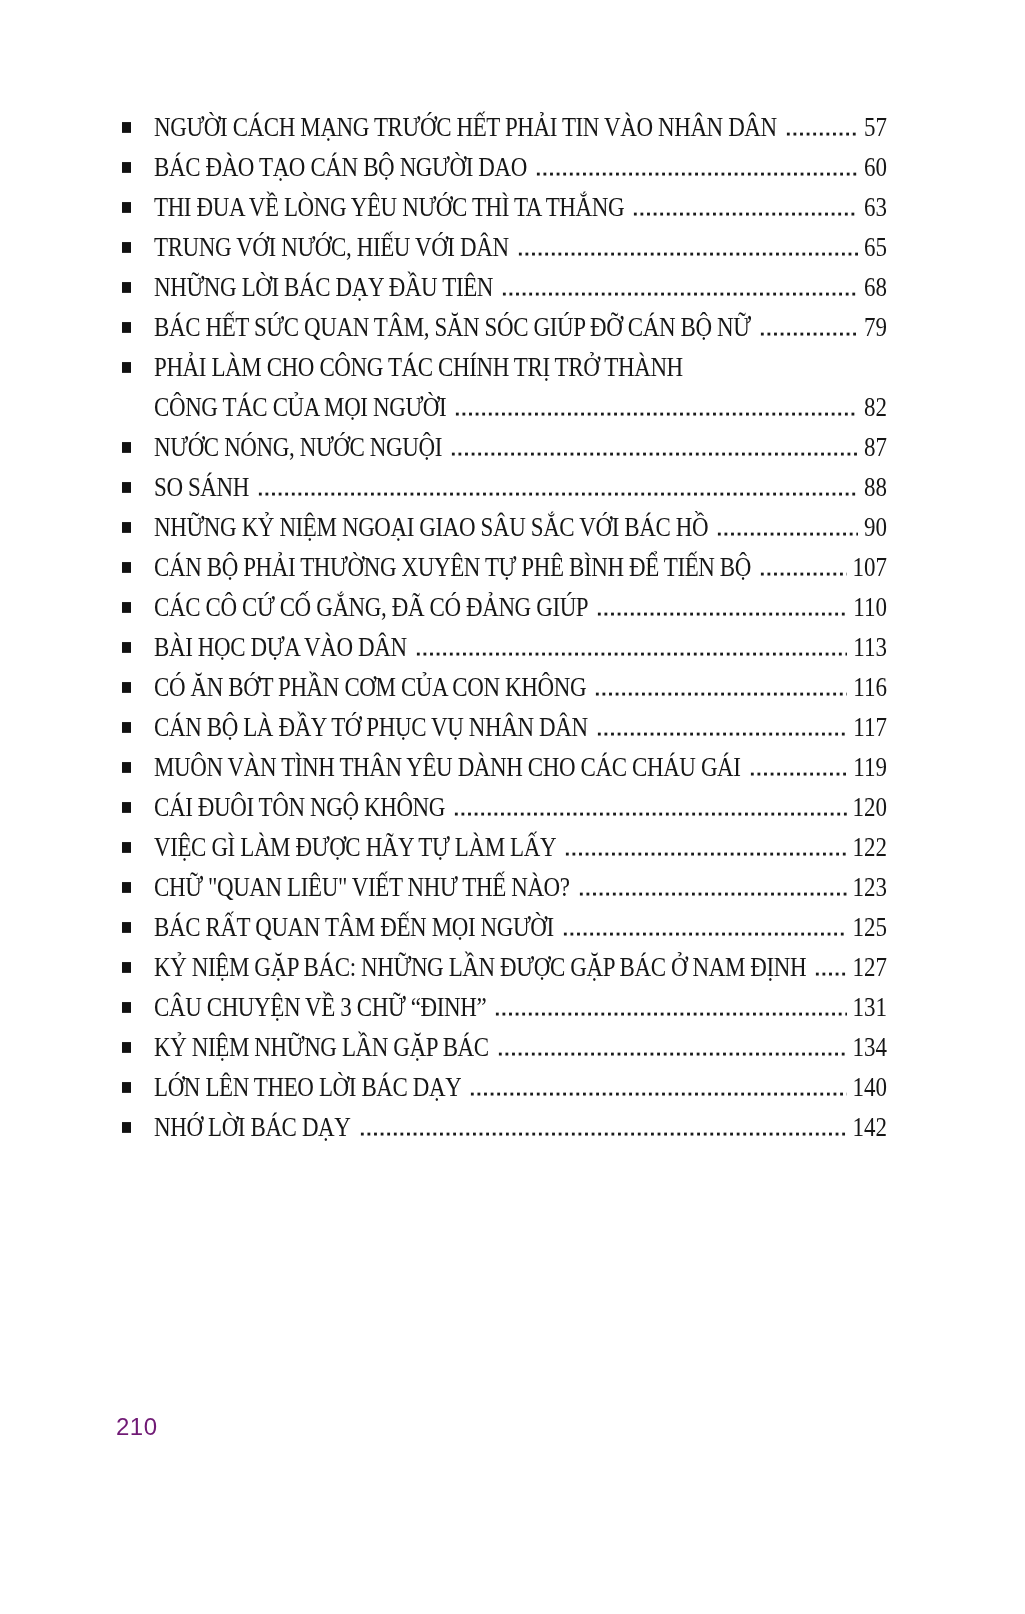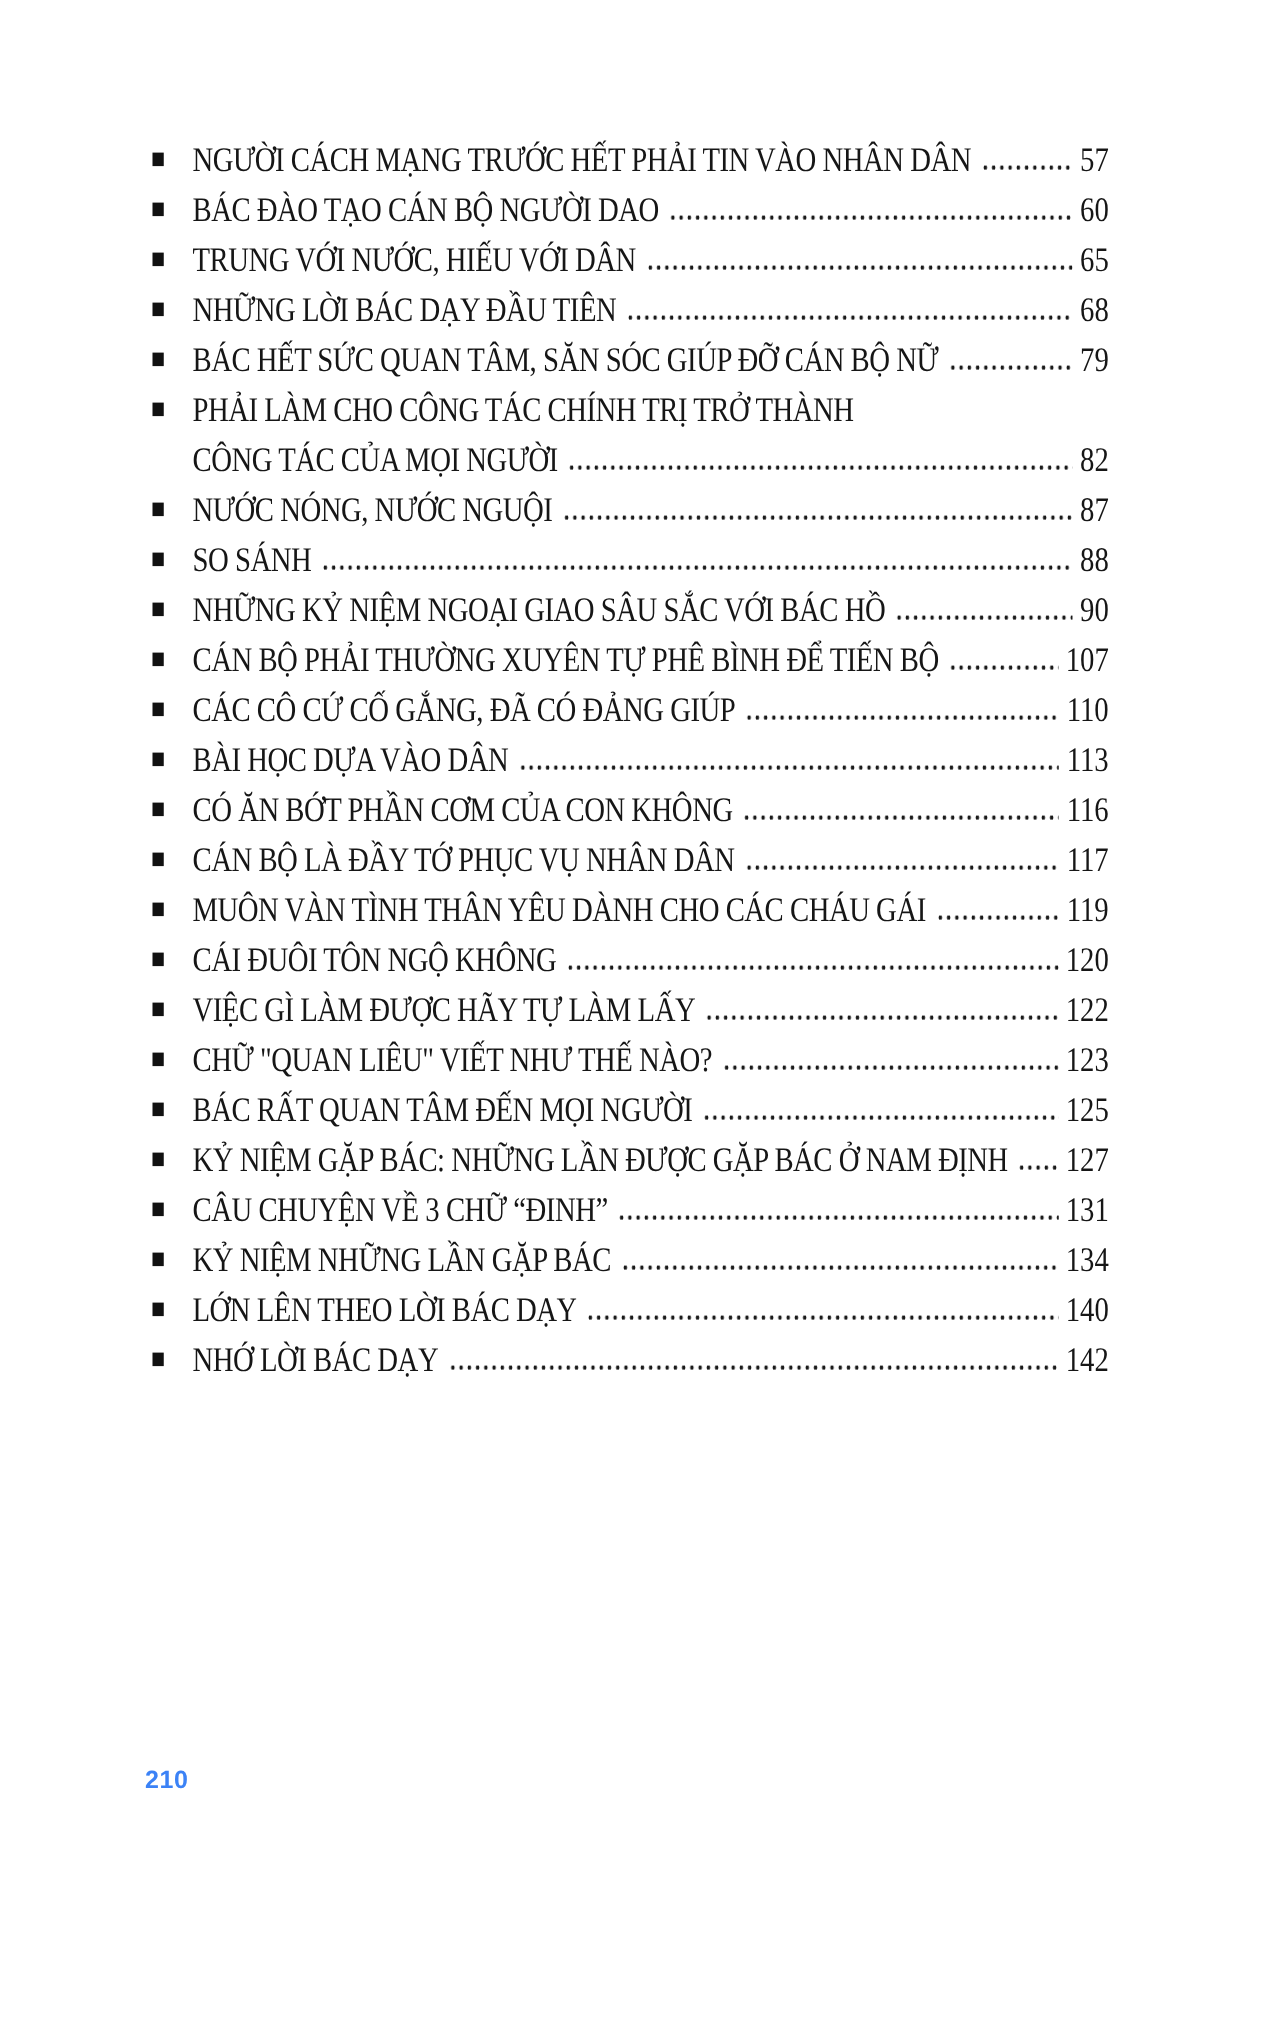--- a/index.html
+++ b/index.html
@@ -69,24 +69,24 @@
   .pagenum {
     font-size: 23px;
     white-space: nowrap;
     flex: 0 0 auto;
   }
   .footer {
     position: absolute;
     left: 116px;
     top: 1413px;
     font-family: "Liberation Sans", sans-serif;
-    font-weight: bold;
-    font-size: 20px;
+    font-weight: normal;
+    font-size: 24px;
     letter-spacing: 0.5px;
-    color: #3b82f6;
+    color: #701a75;
   }
 </style>
 </head>
 <body>
 
 <div class="page">
   <div class="toc">
       <div class="toc-item">
         <div class="line">
           <span class="bullet"></span>
@@ -94,20 +94,28 @@
           <span class="leader"></span>
           <span class="pagenum">57</span>
         </div>
       </div>
       <div class="toc-item">
         <div class="line">
           <span class="bullet"></span>
           <span class="title">BÁC ĐÀO TẠO CÁN BỘ NGƯỜI DAO</span>
           <span class="leader"></span>
           <span class="pagenum">60</span>
+        </div>
+      </div>
+      <div class="toc-item">
+        <div class="line">
+          <span class="bullet"></span>
+          <span class="title">THI ĐUA VỀ LÒNG YÊU NƯỚC THÌ TA THẮNG</span>
+          <span class="leader"></span>
+          <span class="pagenum">63</span>
         </div>
       </div>
       <div class="toc-item">
         <div class="line">
           <span class="bullet"></span>
           <span class="title">TRUNG VỚI NƯỚC, HIẾU VỚI DÂN</span>
           <span class="leader"></span>
           <span class="pagenum">65</span>
         </div>
       </div>

